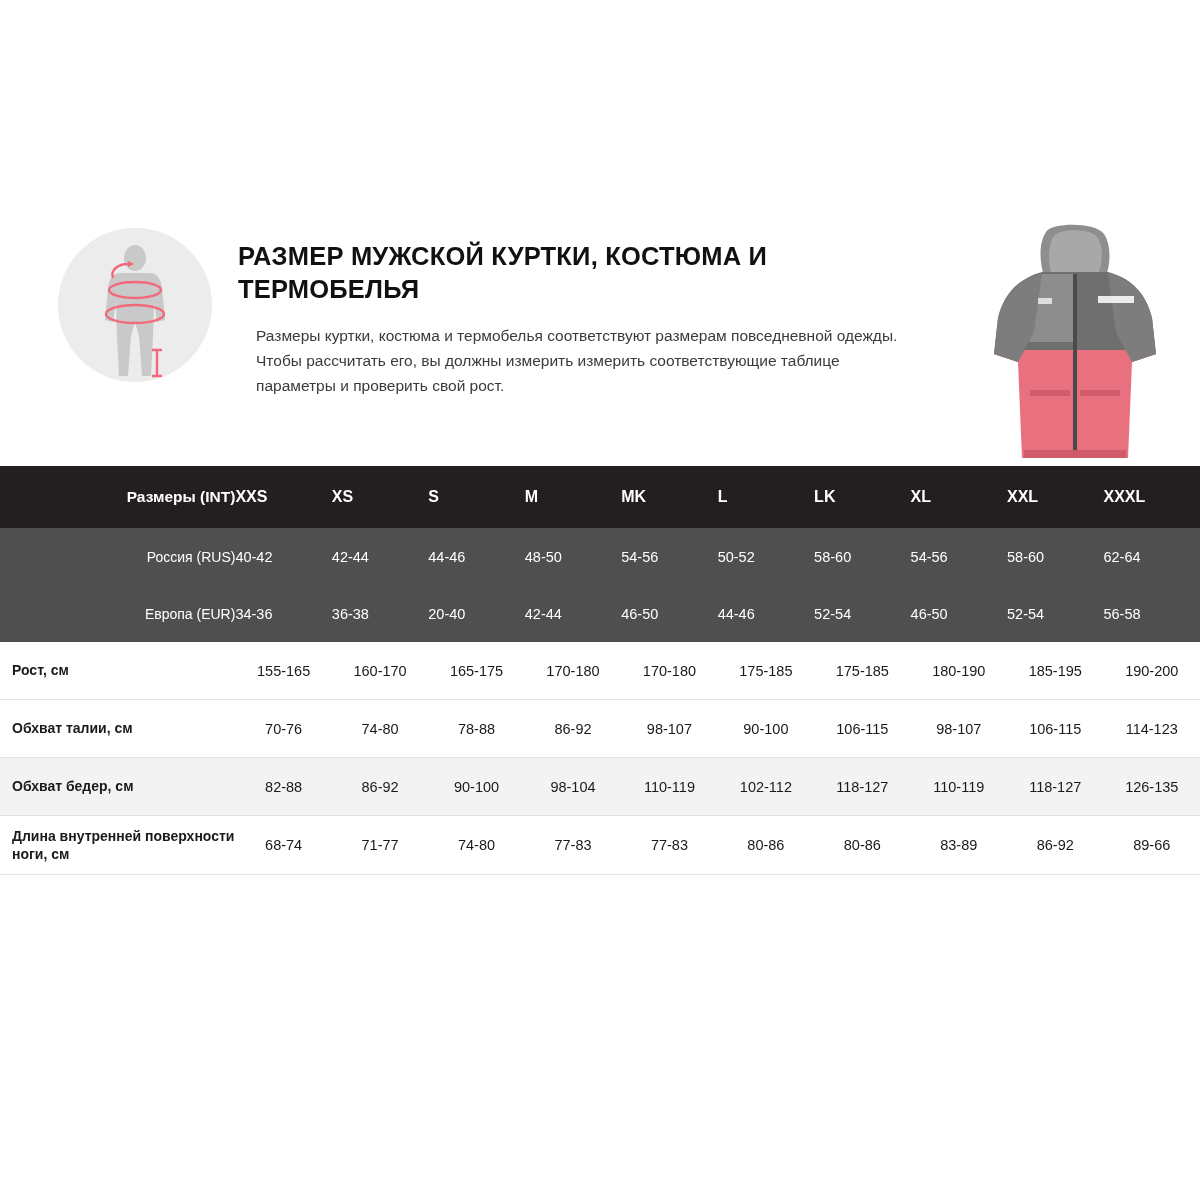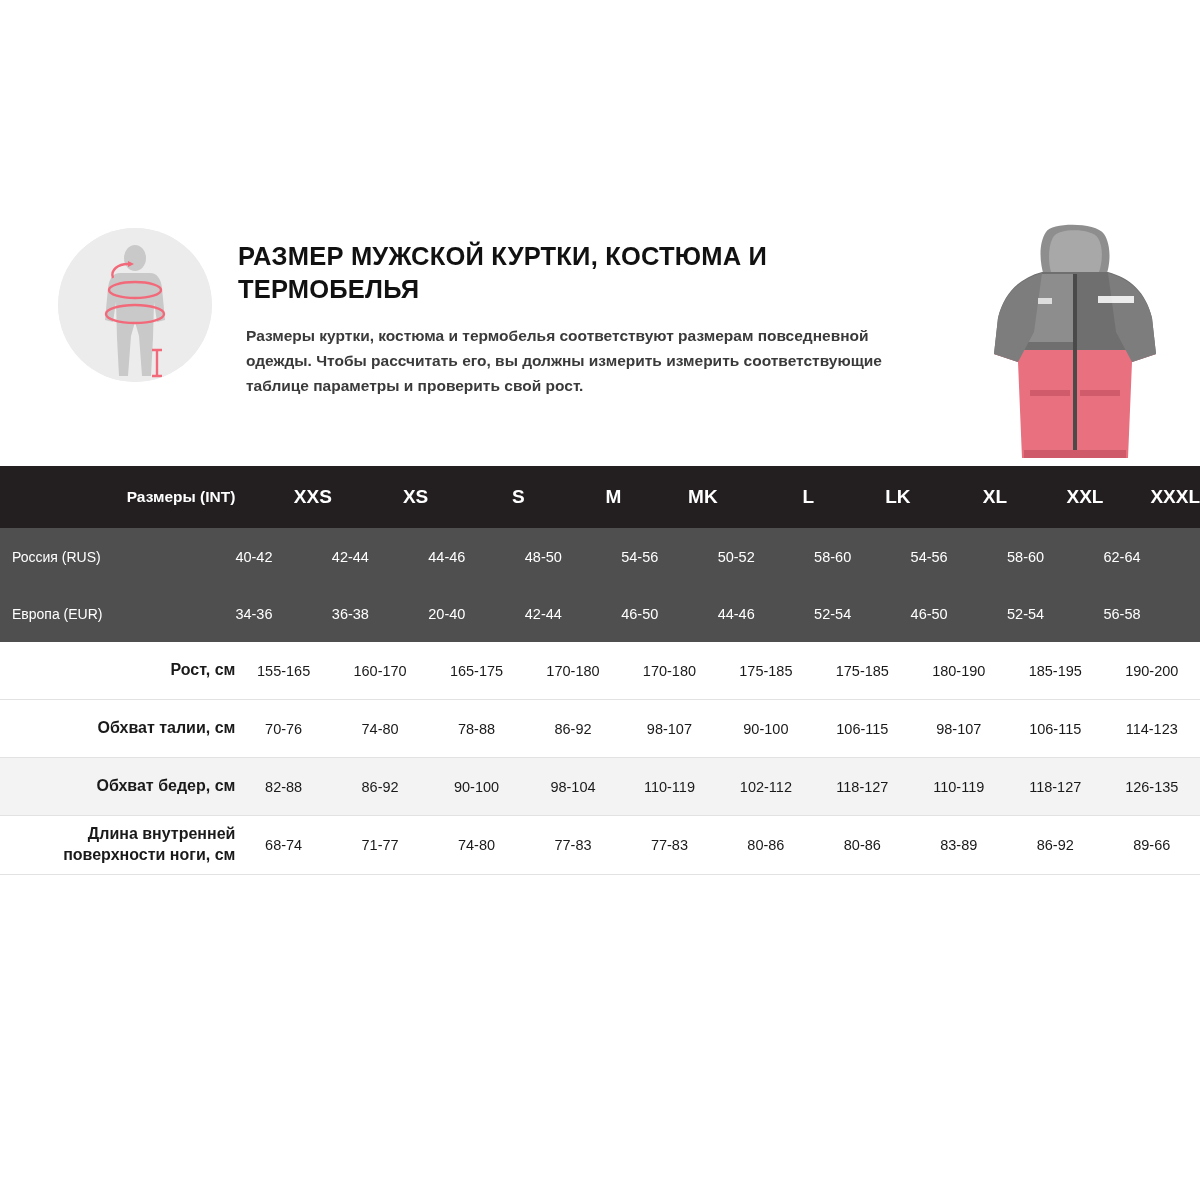--- a/index.html
+++ b/index.html
@@ -54,23 +54,22 @@
     font-weight: bold;
     letter-spacing: 0.2px;
     color: #111111;
     margin: 0 0 18px 0;
     text-transform: uppercase;
   }
   .header-desc {
     font-size: 15.5px;
     line-height: 1.62;
     color: #3a3a3a;
-    margin: 8px;
+    margin: 18px;
     max-width: 668px;
-    font-weight: bold;
   }
 
   .jacket-img {
     position: absolute;
     left: 980px;
     top: 222px;
     width: 190px;
     height: 246px;
   }
 
@@ -87,62 +86,62 @@
     padding: 0;
     margin: 0;
   }
   .col-label { width: 235px; }
   .col-size  { width: 96.3px; }
 
   thead th {
     background: #231f20;
     color: #ffffff;
     height: 62px;
-    font-size: 19px;
+    font-size: 16px;
     font-weight: bold;
-    text-align: right;
+    text-align: left;
     vertical-align: middle;
   }
   thead th.head-label {
     text-align: right;
     padding-left: 12px;
     font-size: 15.5px;
   }
 
   tbody tr.dark td {
     background: #4f4f4f;
     color: #ffffff;
     height: 57px;
     font-size: 14.5px;
     vertical-align: middle;
     font-weight: normal;
   }
   tbody tr.dark td.row-label {
-    text-align: left;
+    text-align: right;
     padding-left: 12px;
     font-size: 14px;
     font-weight: normal;
   }
 
   tbody tr.light td {
     background: #ffffff;
     color: #1a1a1a;
     height: 57px;
     font-size: 14.5px;
     text-align: center;
     vertical-align: middle;
     border-bottom: 1px solid #e2e2e2;
   }
   tbody tr.light.alt td {
     background: #f3f3f3;
   }
   tbody tr.light td.row-label {
-    text-align: right;
+    text-align: left;
     padding-left: 12px;
-    font-size: 16px;
+    font-size: 14px;
     font-weight: bold;
     line-height: 1.3;
   }
   tbody tr.tall td { height: 58px; }
   tbody tr.light.first td { border-top: none; }
 </style>
 </head>
 <body>
 
 <div class="page">

